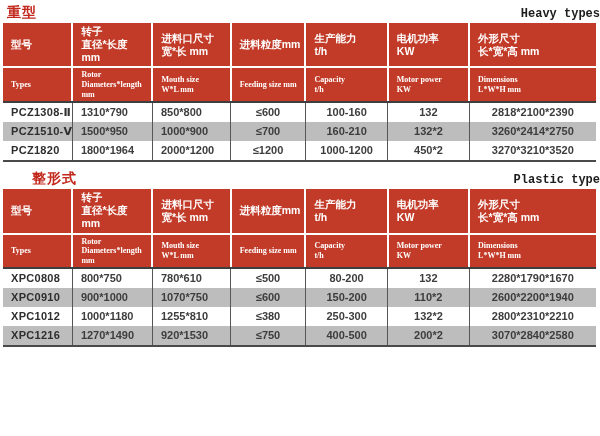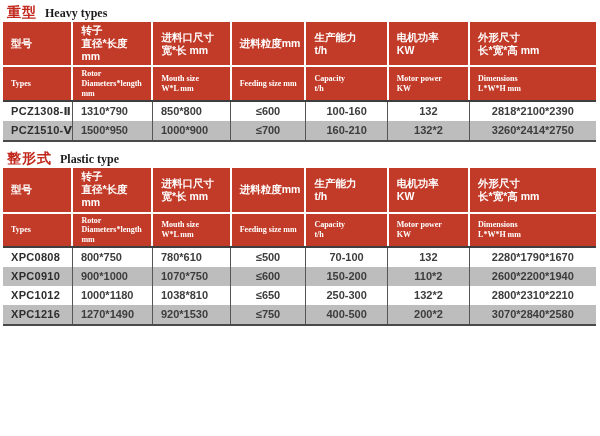--- a/index.html
+++ b/index.html
@@ -7,28 +7,29 @@
     width:600px;height:436px;overflow:hidden;
     font-family:"Liberation Sans","DejaVu Sans",sans-serif;
     -webkit-font-smoothing:antialiased;
   }
   .page{width:600px;height:436px;background:#fff;position:relative;}
 
   .section-title{
     padding:5px 0 3px 7px;
     display:flex;align-items:baseline;gap:8px;
     line-height:1;
+    justify-content:space-between;
   }
   .section-title .zh{
     color:var(--title-red,#c2281c);
     font-size:14px;font-weight:bold;letter-spacing:1px;
   }
   .section-title .en{
     color:#1c1c1c;
-    font-family:Liberation Serif, serif;
+    font-family:Liberation Mono, monospace;
     font-size:12px;font-weight:bold;
   }
 
   table.spec{
     width:593px;margin-left:3px;
     border-collapse:collapse;table-layout:fixed;
     border-spacing:0;
   }
   col.c0{width:11.7%;} col.c1{width:13.5%;} col.c2{width:13.2%;}
   col.c3{width:12.6%;} col.c4{width:13.9%;} col.c5{width:13.7%;}
@@ -132,24 +133,33 @@
         </tr>
         <tr>
           <td class="c0">PCZ1510-Ⅴ</td>
           <td class="c1">1500*950</td>
           <td class="c2">1000*900</td>
           <td class="c3">≤700</td>
           <td class="c4">160-210</td>
           <td class="c5">132*2</td>
           <td class="c6">3260*2414*2750</td>
         </tr>
+        <tr>
+          <td class="c0">PCZ1820</td>
+          <td class="c1">1800*1964</td>
+          <td class="c2">2000*1200</td>
+          <td class="c3">≤1200</td>
+          <td class="c4">1000-1200</td>
+          <td class="c5">450*2</td>
+          <td class="c6">3270*3210*3520</td>
+        </tr>
       </tbody>
   </table>
 
-  <div class="section-title" style="padding-top:9px;">
+  <div class="section-title" style="padding-top:9px;margin-left:25px;">
     <span class="zh">整形式</span>
     <span class="en">Plastic type</span>
   </div>
 
   <table class="spec">
     <colgroup>
       <col class="c0">
         <col class="c1">
         <col class="c2">
         <col class="c3">
@@ -187,38 +197,38 @@
           <th class="c6">Dimensions
 L*W*H mm</th>
         </tr>
       </thead>
     <tbody>
         <tr>
           <td class="c0">XPC0808</td>
           <td class="c1">800*750</td>
           <td class="c2">780*610</td>
           <td class="c3">≤500</td>
-          <td class="c4">70-100</td>
+          <td class="c4">80-200</td>
           <td class="c5">132</td>
           <td class="c6">2280*1790*1670</td>
         </tr>
         <tr>
           <td class="c0">XPC0910</td>
           <td class="c1">900*1000</td>
           <td class="c2">1070*750</td>
           <td class="c3">≤600</td>
           <td class="c4">150-200</td>
           <td class="c5">110*2</td>
           <td class="c6">2600*2200*1940</td>
         </tr>
         <tr>
           <td class="c0">XPC1012</td>
           <td class="c1">1000*1180</td>
-          <td class="c2">1038*810</td>
-          <td class="c3">≤650</td>
+          <td class="c2">1255*810</td>
+          <td class="c3">≤380</td>
           <td class="c4">250-300</td>
           <td class="c5">132*2</td>
           <td class="c6">2800*2310*2210</td>
         </tr>
         <tr>
           <td class="c0">XPC1216</td>
           <td class="c1">1270*1490</td>
           <td class="c2">920*1530</td>
           <td class="c3">≤750</td>
           <td class="c4">400-500</td>

